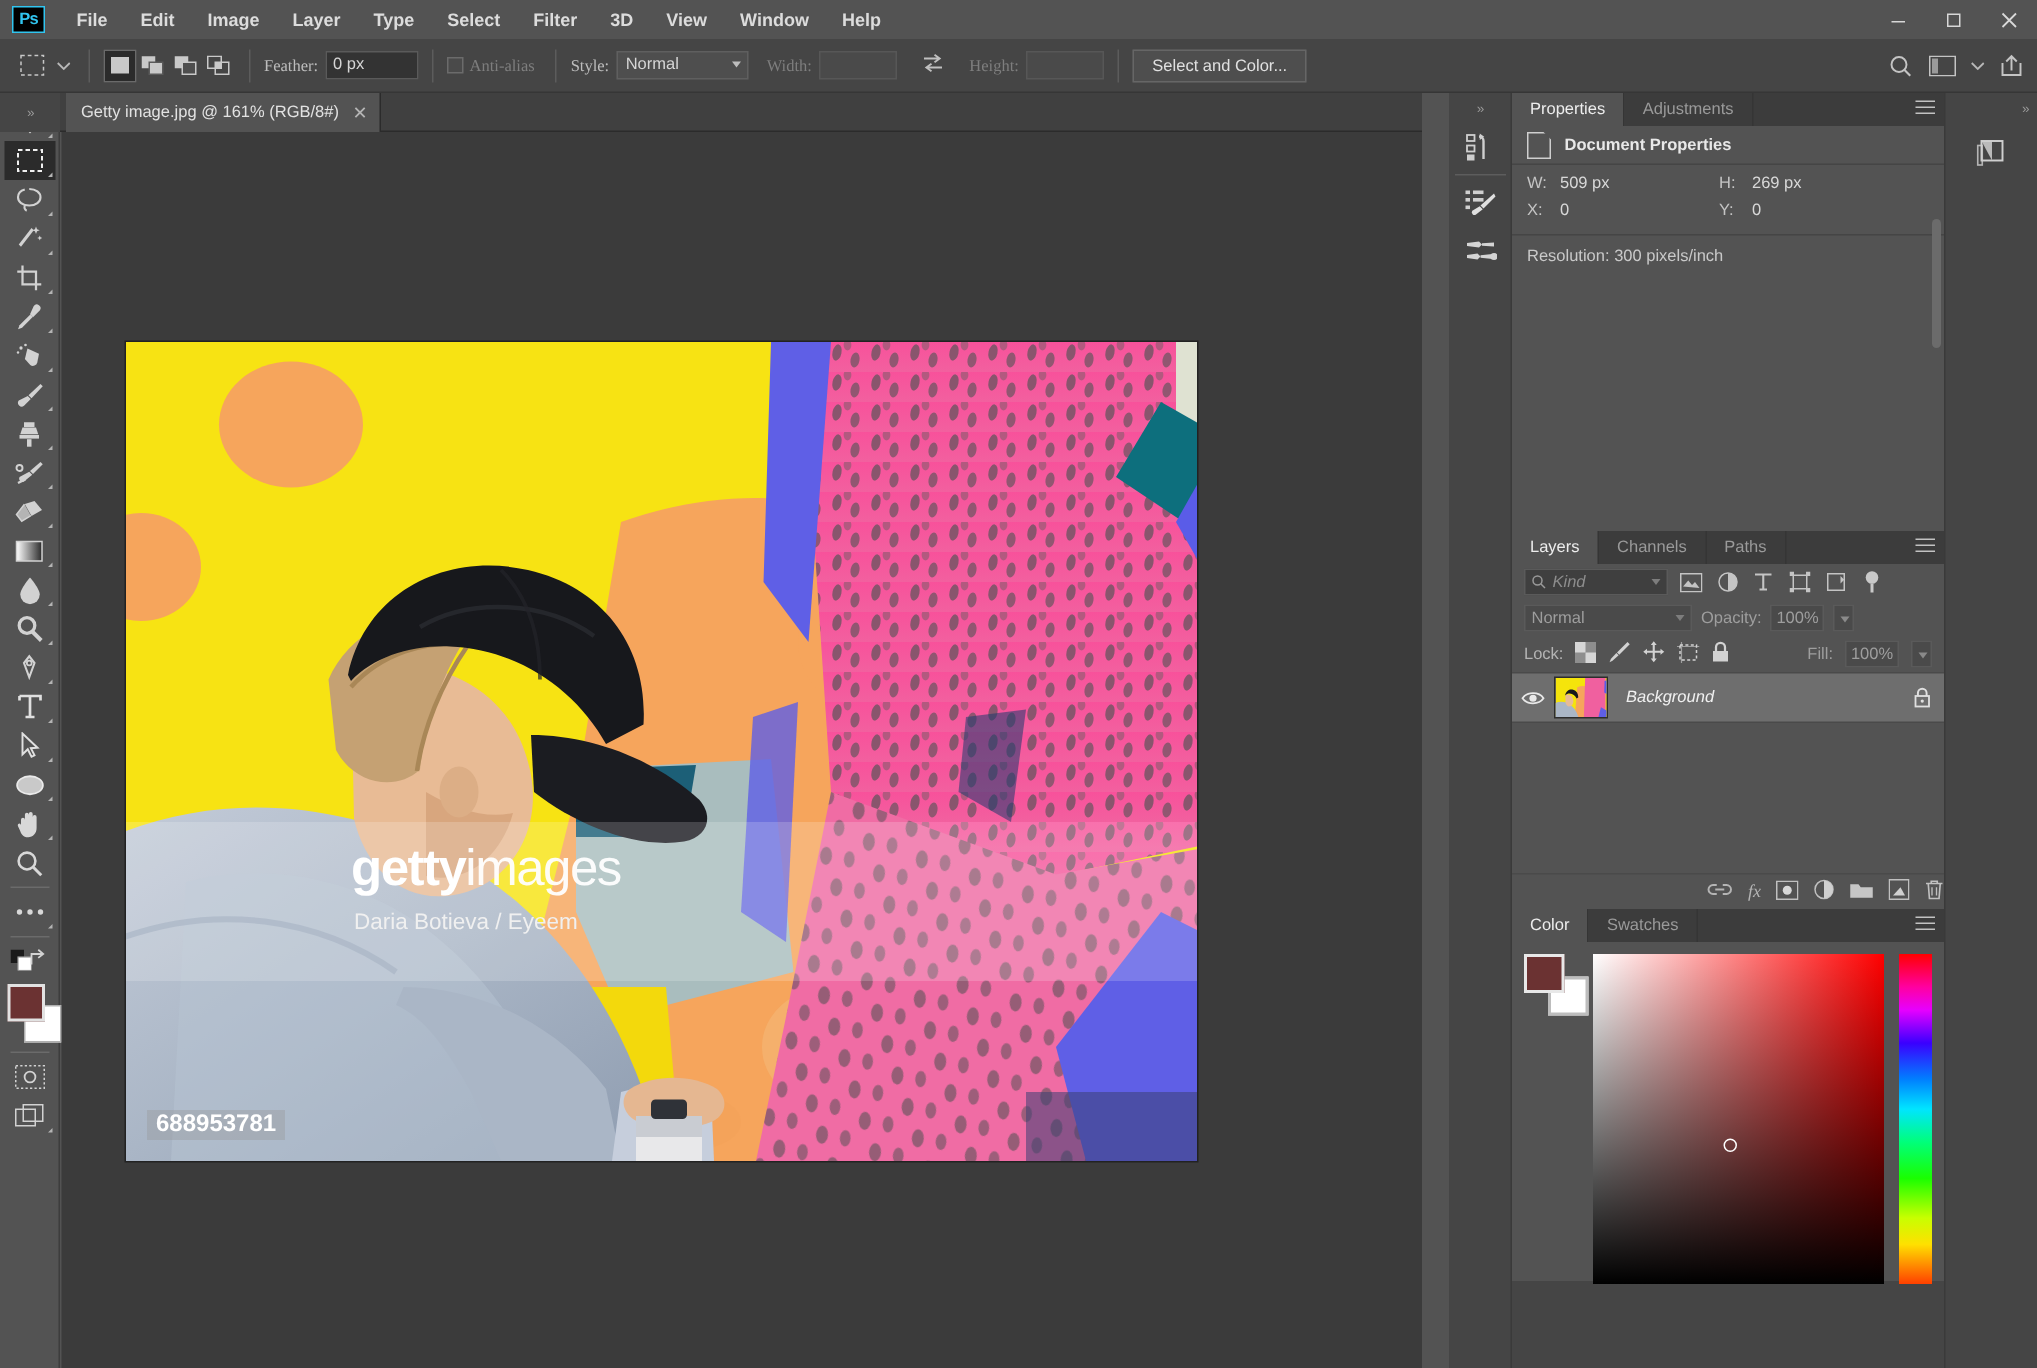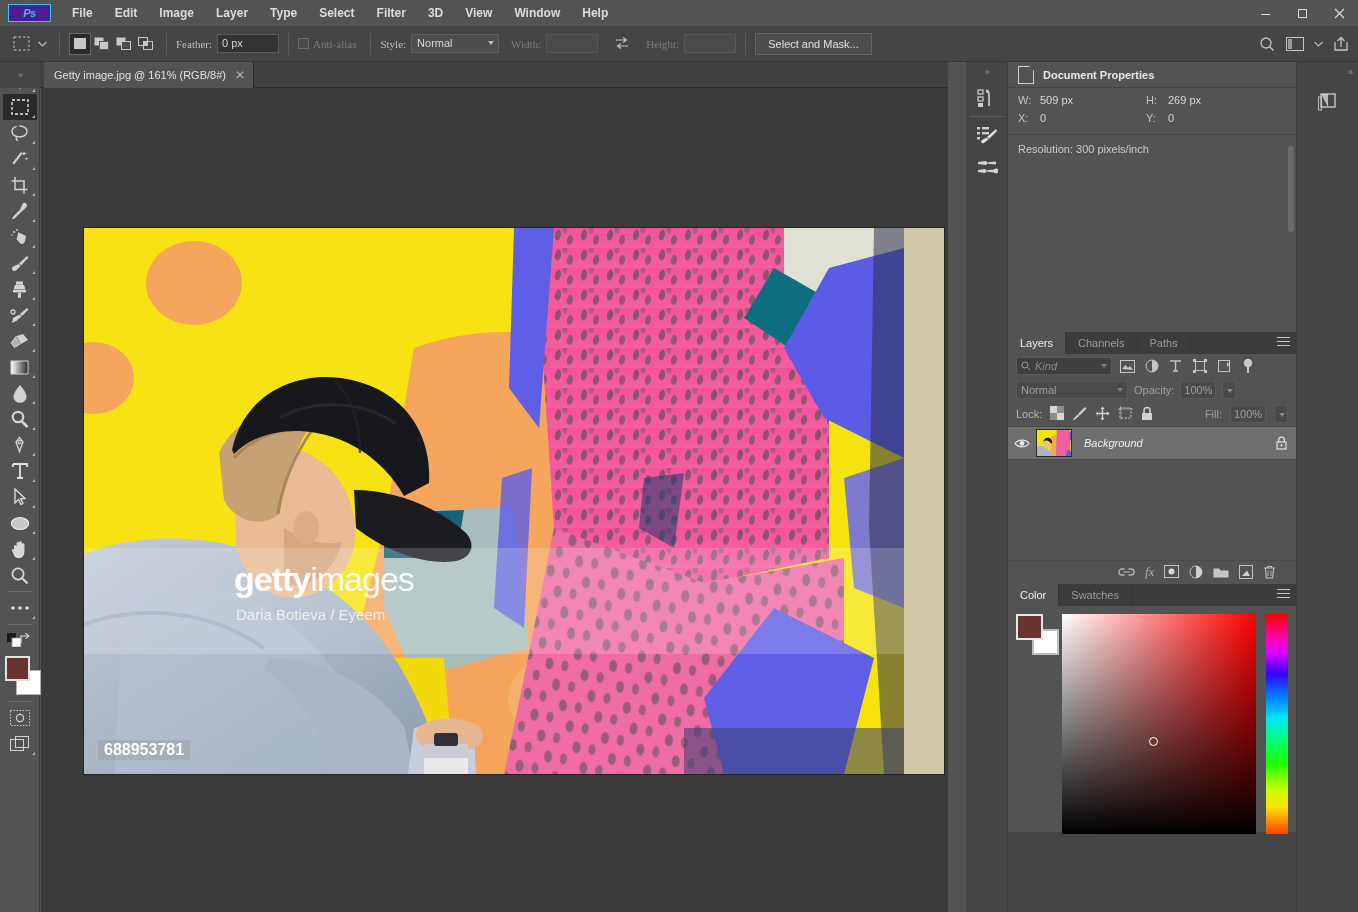--- a/index.html
+++ b/index.html
@@ -1,22 +1,22 @@
 <!DOCTYPE html>
 <html><head>
 <meta charset="utf-8">
 <style>
   * { box-sizing: border-box; margin:0; padding:0; }
   html,body { width:1358px; height:912px; overflow:hidden; background:#535353; }
   body { font-family:"Liberation Sans", sans-serif; font-size:11px; color:#c8c8c8; -webkit-font-smoothing:antialiased; }
 
   
   #titlebar { position:absolute; left:0; top:0; width:1358px; height:26px; background:#535353; display:flex; align-items:center; }
-  #ps-logo { width:43px; height:18px; margin-left:8px; background:#4c1d95; border:1px solid #31c5f0; color:#31c5f0;
-             font-size:11px; font-weight:bold; display:flex; align-items:center; justify-content:center; letter-spacing:-0.5px;font-style:italic;}
+  #ps-logo { width:22px; height:18px; margin-left:8px; background:#000000; border:1px solid #31c5f0; color:#31c5f0;
+             font-size:11px; font-weight:bold; display:flex; align-items:center; justify-content:center; letter-spacing:-0.5px;}
   .menu-item { padding:0 11px; height:26px; line-height:26px; color:#dcdcdc; font-size:12px; cursor:default; }
   #menubar { display:flex; margin-left:10px;font-weight:bold; }
   #wincontrols { position:absolute; right:0; top:0; height:26px; display:flex; }
   .wc { width:37px; height:26px; display:flex; align-items:center; justify-content:center; color:#d8d8d8; font-size:13px; }
 
   
   #optionsbar { position:absolute; left:0; top:26px; width:1358px; height:36px; background:#454545;
                 border-bottom:1px solid #363636; display:flex; align-items:center; }
   .ob-sep { width:1px; height:22px; background:#5c5c5c; margin:0 9px; }
   .ob-label { color:#bdbdbd; font-size:11px; margin-right:5px;font-family:Liberation Serif, serif; }
@@ -45,21 +45,21 @@
   #toolbar { position:absolute; left:0; top:62px; width:40px; height:850px; background:#535353; border-right:1px solid #3d3d3d; }
   .tool { position:relative; width:34px; height:26px; margin:0 auto; display:flex; align-items:center; justify-content:center; }
   .tool.active { background:#2b2b2b; }
   .tool .tri { position:absolute; right:2px; bottom:2px; width:0; height:0;
                border-left:3px solid transparent; border-bottom:3px solid #b4b4b4; }
   .tool svg { display:block; }
   .tool-sep { width:26px; height:1px; background:#6b6b6b; margin:3px auto; }
 
   
   #canvasarea { position:absolute; left:41px; top:88px; width:907px; height:824px; background:#3b3b3b; }
-  #artboard { position:absolute; left:43px; top:140px; width:860px; height:546px; box-shadow:0 0 0 1px #222; overflow:hidden; background:#d0c9a8;text-align:center;}
+  #artboard { position:absolute; left:43px; top:140px; width:714px; height:546px; box-shadow:0 0 0 1px #222; overflow:hidden; background:#d0c9a8;text-align:center;}
 
   
   #dockrail { position:absolute; left:966px; top:62px; width:42px; height:850px; background:#454545; border-right:1px solid #3a3a3a;}
   .railbtn { width:42px; height:32px; display:flex; align-items:center; justify-content:center; }
   .rail-sep { width:34px; height:1px; background:#5d5d5d; margin:2px auto; }
 
   #rightdock { position:absolute; left:1008px; top:62px; width:288px; height:850px; background:#454545; }
   .panel-tabs { height:22px; background:#3c3c3c; display:flex; align-items:stretch; position:relative; }
   .ptab { padding:0 12px; display:flex; align-items:center; font-size:11px; color:#9a9a9a; background:#3c3c3c;
           border-right:1px solid #353535;}
@@ -101,21 +101,21 @@
   .spin { width:14px; height:18px; background:#4a4a4a; border:1px solid #5a5a5a; position:relative; }
   .spin:after { content:""; position:absolute; left:4px; top:7px; border-left:3px solid transparent;
                 border-right:3px solid transparent; border-top:4px solid #8a8a8a; }
   .lock-row { height:24px; display:flex; align-items:center; padding:0 8px; gap:8px; }
   .layer-row { height:34px; display:flex; align-items:center; background:#6e6e6e; border-top:1px solid #4a4a4a;
                border-bottom:1px solid #4a4a4a; }
   .layer-eye { width:28px; display:flex; align-items:center; justify-content:center; }
   .layer-thumb { width:36px; height:28px; border:1px solid #2d2d2d; overflow:hidden; position:relative; }
   .layer-name { flex:1; margin-left:12px; font-size:11px; font-style:italic; color:#f0f0f0; }
   #layers-empty { height:100px; background:#535353; }
-  .layers-foot { height:24px; display:flex; align-items:center; justify-content:flex-end; padding-right:20px; gap:10px;
+  .layers-foot { height:24px; display:flex; align-items:center; justify-content:flex-end; padding-right:0; gap:10px;
                  background:#535353; border-top:1px solid #4a4a4a;}
   #color-body { height:226px; display:flex; padding:8px; gap:10px; position:relative;}
   .fgbg { position:relative; width:42px; height:40px; }
   .sw { position:absolute; width:27px; height:26px; }
   .sw.fg { left:0; top:0; background:#6b3232; border:2px solid #e8e8e8; z-index:2;}
   .sw.bg { left:16px; top:15px; background:#ffffff; border:2px solid #bdbdbd; }
   #colorfield { width:194px; height:220px; position:relative; }
   #huebar { width:22px; height:220px; }
   #picker-ring { position:absolute; width:9px; height:9px; border:1px solid #fff; border-radius:50%; }
 
@@ -228,21 +228,21 @@
     <svg width="16" height="14" viewBox="0 0 16 14">
       <path d="M2 4 H12 M9 1.5 L12.5 4 L9 6.5" fill="none" stroke="#c0c0c0" stroke-width="1.2"></path>
       <path d="M14 10 H4 M7 7.5 L3.5 10 L7 12.5" fill="none" stroke="#c0c0c0" stroke-width="1.2"></path>
     </svg>
   </div>
   <div style="width:16px;"></div>
   <span class="ob-label dim">Height:</span>
   <div class="ob-input dim" style="width:52px;"></div>
 
   <div class="ob-sep"></div>
-  <div class="ob-btn">Select and Mask...</div>
+  <div class="ob-btn">Select and Color...</div>
 
   <div style="position:absolute;right:4px;display:flex;align-items:center;gap:2px;">
     <div style="width:26px;height:26px;display:flex;align-items:center;justify-content:center;">
       <svg width="16" height="16" viewBox="0 0 16 16">
           <circle cx="7" cy="7" r="5" fill="none" stroke="#c4c4c4" stroke-width="1.3"></circle>
           <path d="M10.7 10.7 L14.5 14.5" stroke="#c4c4c4" stroke-width="1.4"></path>
         </svg>
     </div>
     <div style="width:26px;height:26px;display:flex;align-items:center;justify-content:center;">
       <svg width="18" height="14" viewBox="0 0 18 14">
@@ -627,20 +627,29 @@
       <path d="M12 4.2 L20 3.6 V6.4 L12 5.8 Z" fill="#d4d4d4"></path>
       <path d="M2 12 L9 11 L11 13 L9 15 L2 14 Z" fill="#d4d4d4"></path>
       <path d="M11 12.2 L19 11.4 V14.6 L11 13.8 Z" fill="#d4d4d4"></path>
       <circle cx="20" cy="13" r="2.4" fill="#d4d4d4"></circle>
     </svg>
   </div>
 </div>
 
 <div id="rightdock">
 
+  <div class="panel-tabs">
+    <div class="ptab active">Properties</div>
+    <div class="ptab">Adjustments</div>
+    <div class="pmenu">
+        <i></i>
+        <i></i>
+        <i></i>
+      </div>
+  </div>
   <div class="panel-body" id="prop-panel">
     <div id="prop-head">
       <div class="docicon"></div>
       <div class="title">Document Properties</div>
     </div>
     <div class="prop-row">
       <div class="prop-cell">
         <span class="k">W:</span>
         <span class="v">509 px</span>
       </div>

